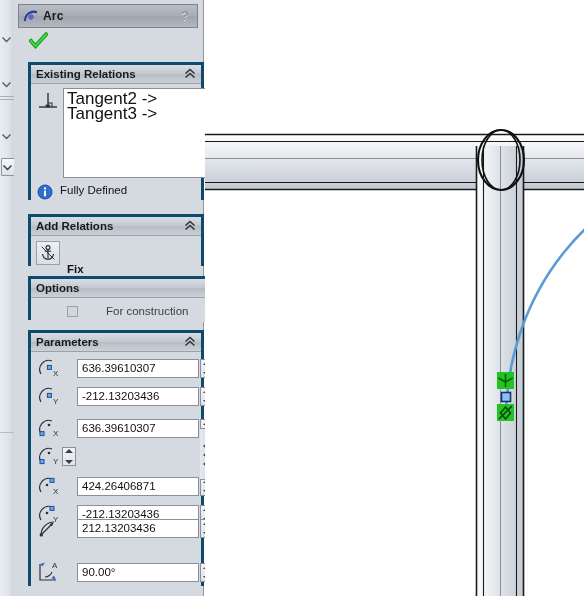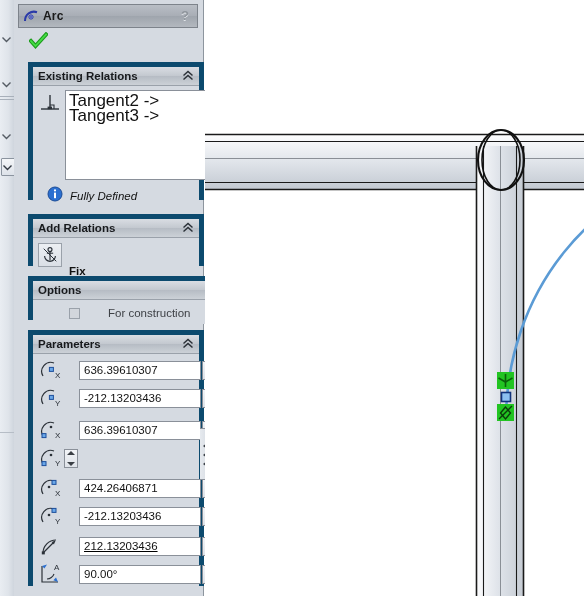--- a/index.html
+++ b/index.html
@@ -59,21 +59,21 @@
   }
 
   
   .okrow{position:absolute;left:4px;top:30px;width:180px;height:22px;}
   .okcheck{position:absolute;left:11px;top:2px;width:19px;height:18px;}
 
   
   .group{
     position:absolute;left:14px;
     background:#8b5cf6;
-    border:5px solid #0c4a6e;
+    border:3px solid #0c4a6e;
     box-sizing:border-box;
   }
   .ghead{
     height:18px;
     background:linear-gradient(to bottom,#d9dde3 0%,#c3c8cf 50%,#b6bcc4 51%,#ccd1d7 100%);
     border-bottom:1px solid #9aa1aa;
     display:flex;align-items:center;
     position:relative;
   }
   .ghead .glabel{
@@ -85,21 +85,21 @@
   .gbody{position:relative;background:#d5dae1;}
 
   
   .relicon{position:absolute;left:6px;top:6px;width:22px;height:22px;}
   .rellist{
     position:absolute;left:32px;top:4px;width:145px;height:90px;
     background:#fff;border:1px solid #8a9099;box-sizing:border-box;
     padding:2px 3px;overflow:hidden;
   }
   .rellist div{font-size:17px;color:#111;line-height:15px;}
-  .statusrow{position:absolute;left:14px;top:100px;display:flex;align-items:flex-end;font-style:italic;}
+  .statusrow{position:absolute;left:6px;top:100px;display:flex;align-items:flex-start;}
   .statusrow .infoicon{width:16px;height:16px;}
   .statusrow .stext{margin-left:7px;font-size:11.5px;color:#111;font-weight:normal;}
 
   
   .fixbtn{
     position:absolute;left:5px;top:5px;width:24px;height:24px;
     background:linear-gradient(to bottom,#eceff3,#dadfe6);
     border:1px solid #9aa1aa;box-sizing:border-box;
     display:flex;align-items:center;justify-content:center;
   }
@@ -349,21 +349,21 @@
             <rect x="13" y="3.4" width="4" height="4" fill="#6aa7e8" stroke="#1d4f9c" stroke-width="1"></rect>
             <text x="16" y="19" font-size="8" font-family="Liberation Sans" fill="#2b3138">Y</text>
           </svg>
           <input class="pinput" readonly="" value="-212.13203436" style="">
           <span class="spin">
               <span class="up"></span>
               <span class="dn"></span>
             </span>
         </div>
 
-        <div class="prow" style="top:180px;text-decoration:underline;">
+        <div class="prow" style="top:164px;">
           <svg class="picon" viewBox="0 0 24 22">
             <path d="M4 18 A13 13 0 0 1 17 5" fill="none" stroke="#2b3138" stroke-width="1.2"></path>
             <path d="M4.5 17.5 L16 6" stroke="#2b3138" stroke-width="1.2"></path>
             <path d="M16 6 L12.6 7 L15 9.4 Z" fill="#2b3138"></path>
             <rect x="2.8" y="16.4" width="3" height="3" fill="#2b3138"></rect>
           </svg>
           <input class="pinput" readonly="" value="212.13203436" style="">
           <span class="spin">
               <span class="up"></span>
               <span class="dn"></span>

